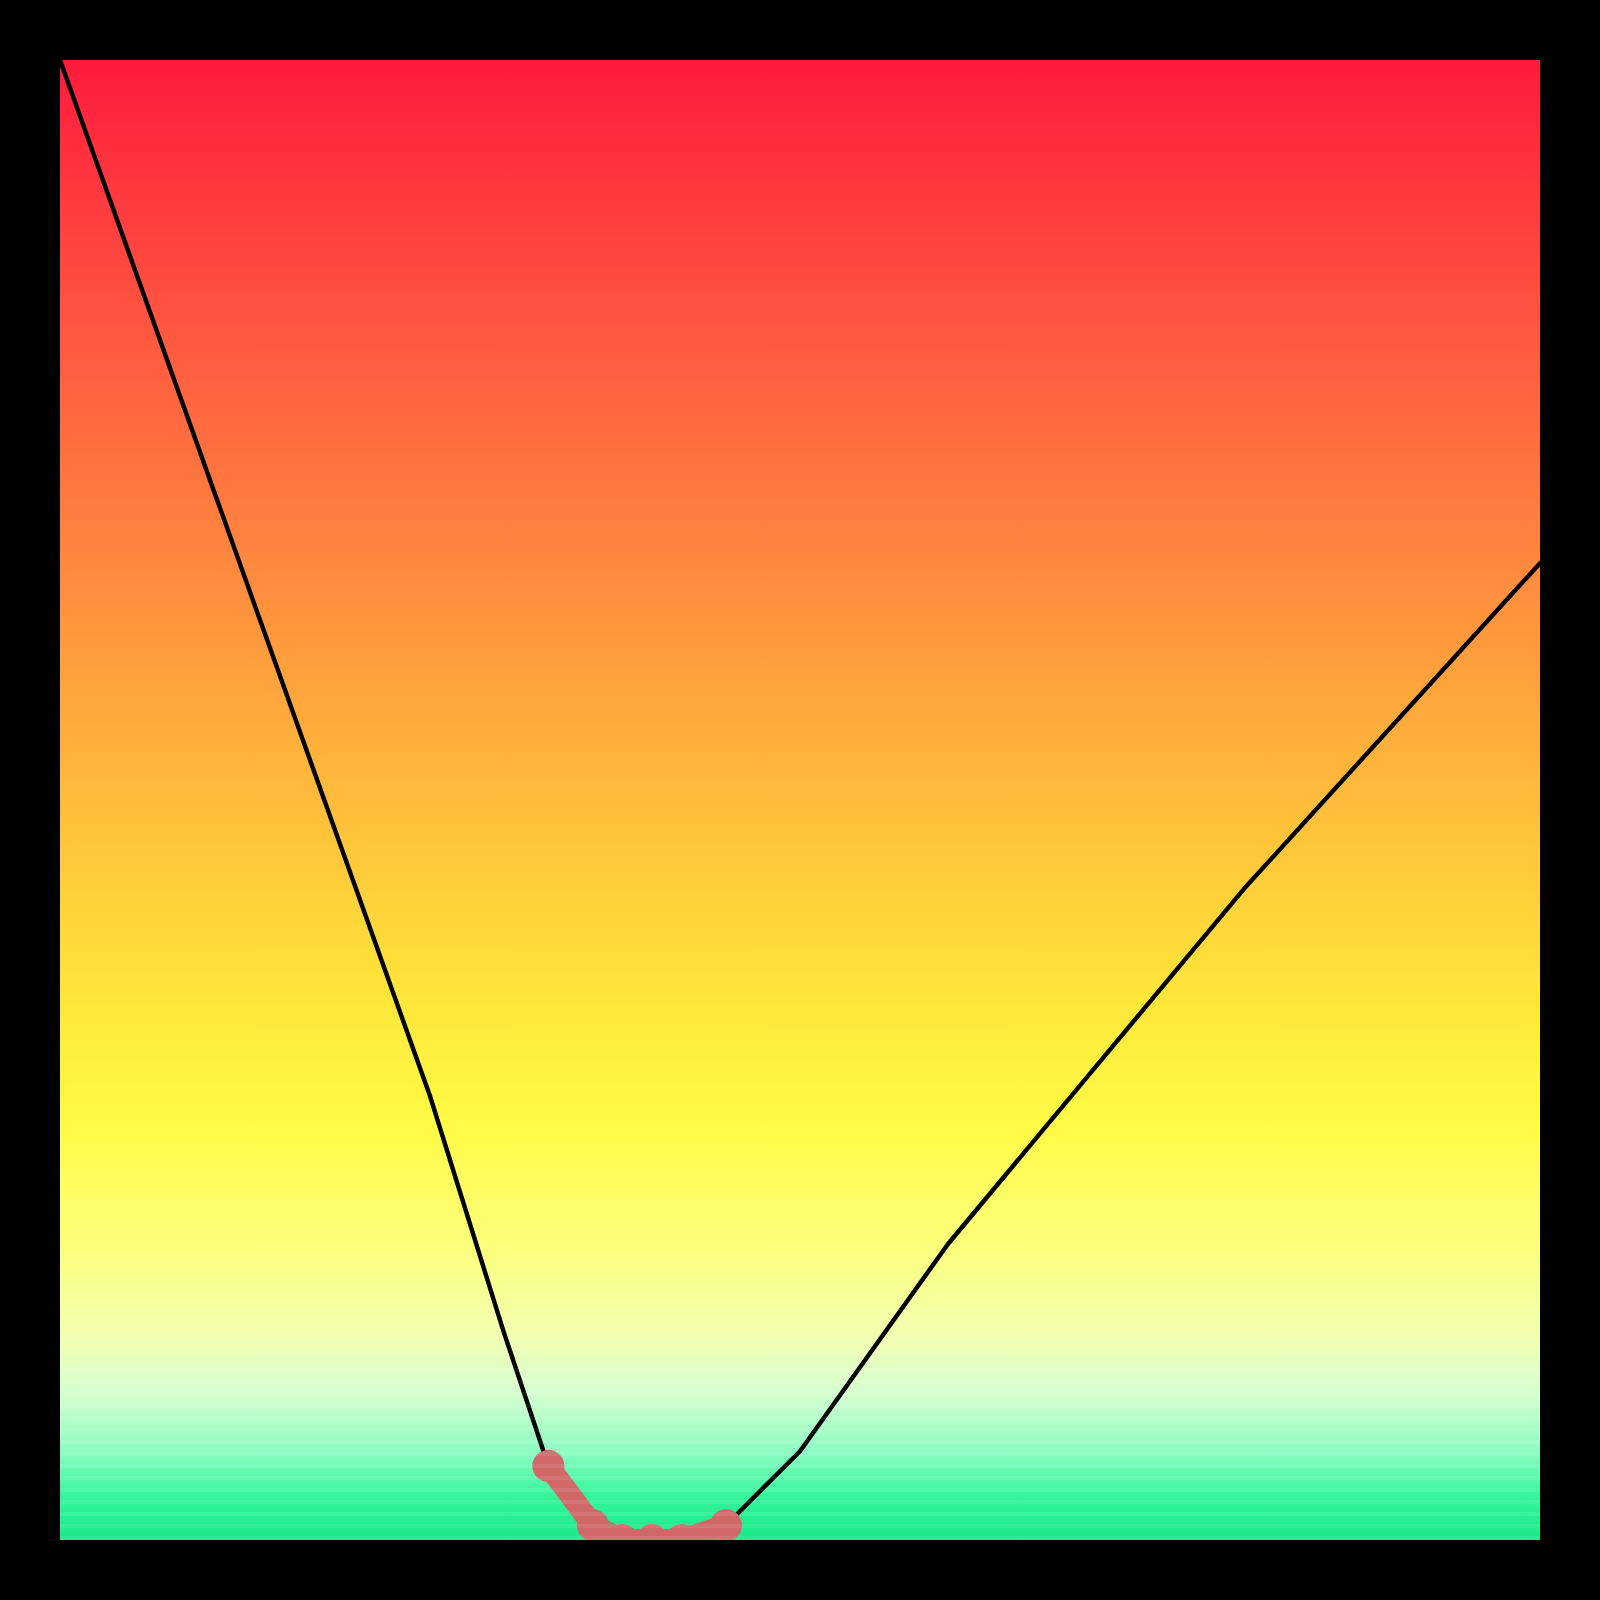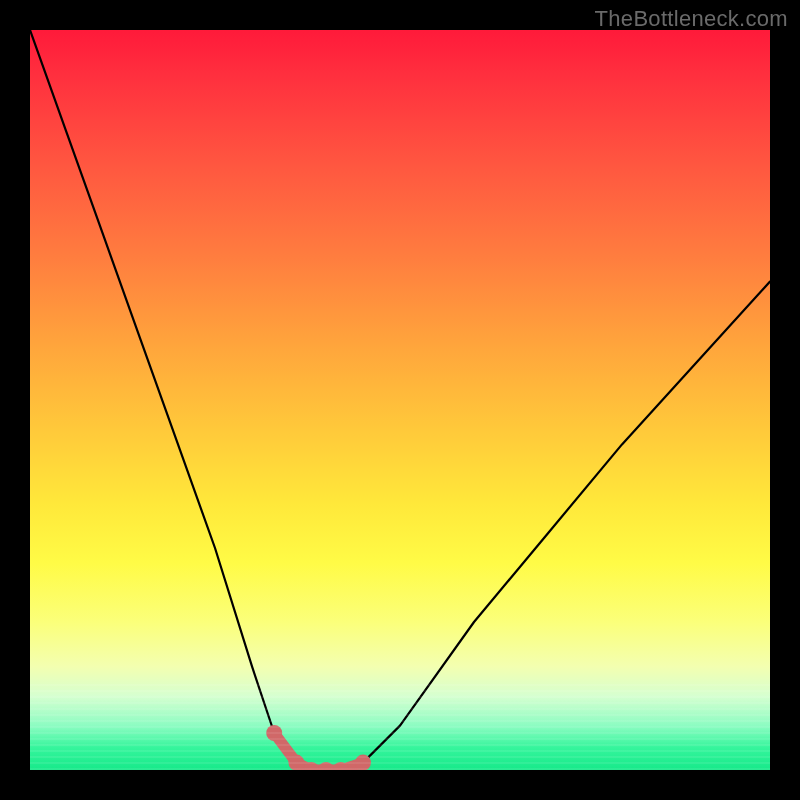--- a/index.html
+++ b/index.html
@@ -98,21 +98,20 @@
 
   .highlight-dot {
     fill: #d06868;
   }
 </style>
 </head>
 <body>
 
 <div class="stage">
 
-  <div class="watermark">TheBottleneck.com</div>
 
   <div class="plot">
     <svg class="curve" viewBox="0 0 740 740" preserveAspectRatio="none">
       <path id="mainCurve" class="curve-path" d="M0.0 0.0 L37.0 103.6 L74.0 207.2 L111.0 310.8 L148.0 414.4 L185.0 518.0 L222.0 636.4 L244.2 703.0 L266.4 732.6 L281.2 740.0 L296.0 740.0 L310.8 740.0 L333.0 732.6 L370.0 695.6 L444.0 592.0 L518.0 503.2 L592.0 414.4 L666.0 333.0 L740.0 251.6"></path>
       <path id="highlight" class="highlight-path" d="M244.2 703.0 L266.4 732.6 L281.2 740.0 L296.0 740.0 L310.8 740.0 L333.0 732.6"></path>
       <g id="dots">
           <circle cx="244.2" cy="703.0" r="8" class="highlight-dot"></circle>
           <circle cx="266.4" cy="732.6" r="8" class="highlight-dot"></circle>
           <circle cx="281.2" cy="740.0" r="8" class="highlight-dot"></circle>
           <circle cx="296.0" cy="740.0" r="8" class="highlight-dot"></circle>

